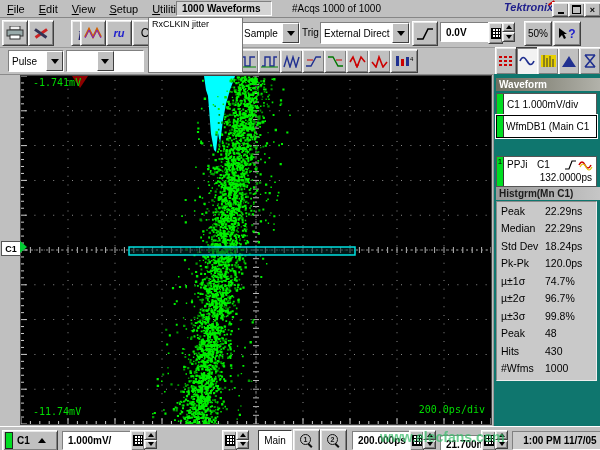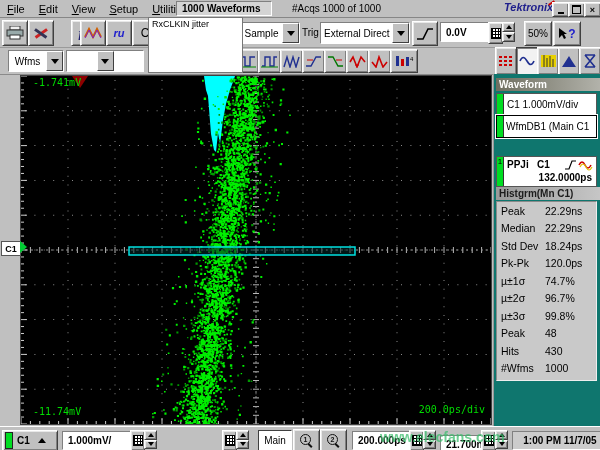--- a/index.html
+++ b/index.html
@@ -20,21 +20,21 @@
            border-bottom:1px solid #868686;display:flex;align-items:center;}
   .menu-item{font-size:11px;color:#000;padding:1px 7px;}
   .menu-item u{text-decoration:underline;}
   .tek{position:absolute;left:504px;top:1px;font-size:11px;font-style:italic;font-weight:bold;color:#20208c;letter-spacing:0;}
   .tek .tick{position:absolute;right:-2px;top:1px;width:7px;height:2px;background:#cc0000;transform:rotate(-35deg);}
   .winbtn{width:15px;height:13px;font-size:9px;font-weight:bold;line-height:10px;}
   .glyph-min{display:block;width:6px;height:2px;background:#000;margin-top:7px;}
   .glyph-rest{display:block;width:7px;height:6px;border:1px solid #000;border-top-width:2px;background:#c0c0c0;}
   
   .combo{position:absolute;height:20px;background:#fff;border:1px solid;border-color:#808080 #fff #fff #808080;
-         display:flex;align-items:center;text-align:center;}
+         display:flex;align-items:center;}
   .combo .txt{flex:1;font-size:10px;padding:0 3px;white-space:nowrap;overflow:hidden;}
   .dd{width:15px;height:18px;background:#c0c0c0;border:1px solid;border-color:#fff #404040 #404040 #fff;
       display:flex;align-items:center;justify-content:center;}
   .tri-dn{width:0;height:0;border-left:4px solid transparent;border-right:4px solid transparent;border-top:5px solid #000;}
   .tri-up{width:0;height:0;border-left:4px solid transparent;border-right:4px solid transparent;border-bottom:5px solid #000;}
   .spin{position:absolute;width:13px;height:20px;display:flex;flex-direction:column;}
   .spin .sb{flex:1;display:flex;align-items:center;justify-content:center;}
   .spin .t{width:0;height:0;border-left:3px solid transparent;border-right:3px solid transparent;}
   .spin .t.up{border-bottom:4px solid #000;} .spin .t.dn{border-top:4px solid #000;}
   .keypad{position:absolute;width:13px;height:20px;display:flex;align-items:center;justify-content:center;}
@@ -163,21 +163,21 @@
     </div>
   <div class="btn raised" style="left:553px;top:21px;width:26px;height:23px;">
     <svg width="10" height="12">
         <polygon points="1,0 1,10 4,7 6,11 8,10 6,6 9,6" fill="#000"></polygon>
       </svg>
     <span style="color:#2020cc;font-weight:bold;font-size:12px;">?</span>
   </div>
 
   <div style="position:absolute;left:0;top:47px;width:600px;height:27px;border-bottom:1px solid #8a8a8a;"></div>
   <div class="combo" style="left:8px;top:50px;width:54px;">
-    <span class="txt">Wfms</span>
+    <span class="txt">Pulse</span>
     <span class="dd">
         <span class="tri-dn"></span>
       </span>
   </div>
   <div class="combo" style="left:66px;top:50px;width:76px;flex-direction:column;">
     <span class="txt">Amplitude</span>
     <span class="dd">
         <span class="tri-dn"></span>
       </span>
   </div>
@@ -295,21 +295,21 @@
     <div class="pitem" style="top:19px;height:20px;">
       <span class="stripe"></span>
       <span style="display:flex;align-items:center;padding-left:3px;white-space:nowrap;">C1 1.000mV/div</span>
     </div>
     <div class="pitem" style="top:41px;height:21px;outline:1px solid #fff;border-color:#000;">
       <span class="stripe"></span>
       <span style="display:flex;align-items:center;padding-left:2px;white-space:nowrap;overflow:hidden;">WfmDB1 (Main C1</span>
     </div>
     <div class="pitem" style="top:82px;height:29px;">
       <span class="stripe">1</span>
-      <span style="flex:1;position:relative;font-weight:bold;">
+      <span style="flex:1;position:relative;">
         <span style="position:absolute;left:3px;top:2px;">PPJi</span>
         <span style="position:absolute;left:33px;top:2px;">C1</span>
         <svg width="30" height="12" style="position:absolute;right:2px;top:2px;">
           <polyline points="1,10 5,10 8,2 12,2" fill="none" stroke="#000" stroke-width="1.2"></polyline>
           <path d="M15 6 Q18 0 21 6 T27 6" fill="none" stroke="#cc0000" stroke-width="1.6"></path>
           <path d="M16 8 Q19 2 22 8 T28 8" fill="none" stroke="#e0c000" stroke-width="1.2"></path>
         </svg>
         <span style="position:absolute;right:4px;top:15px;">132.0000ps</span>
       </span>
     </div>

